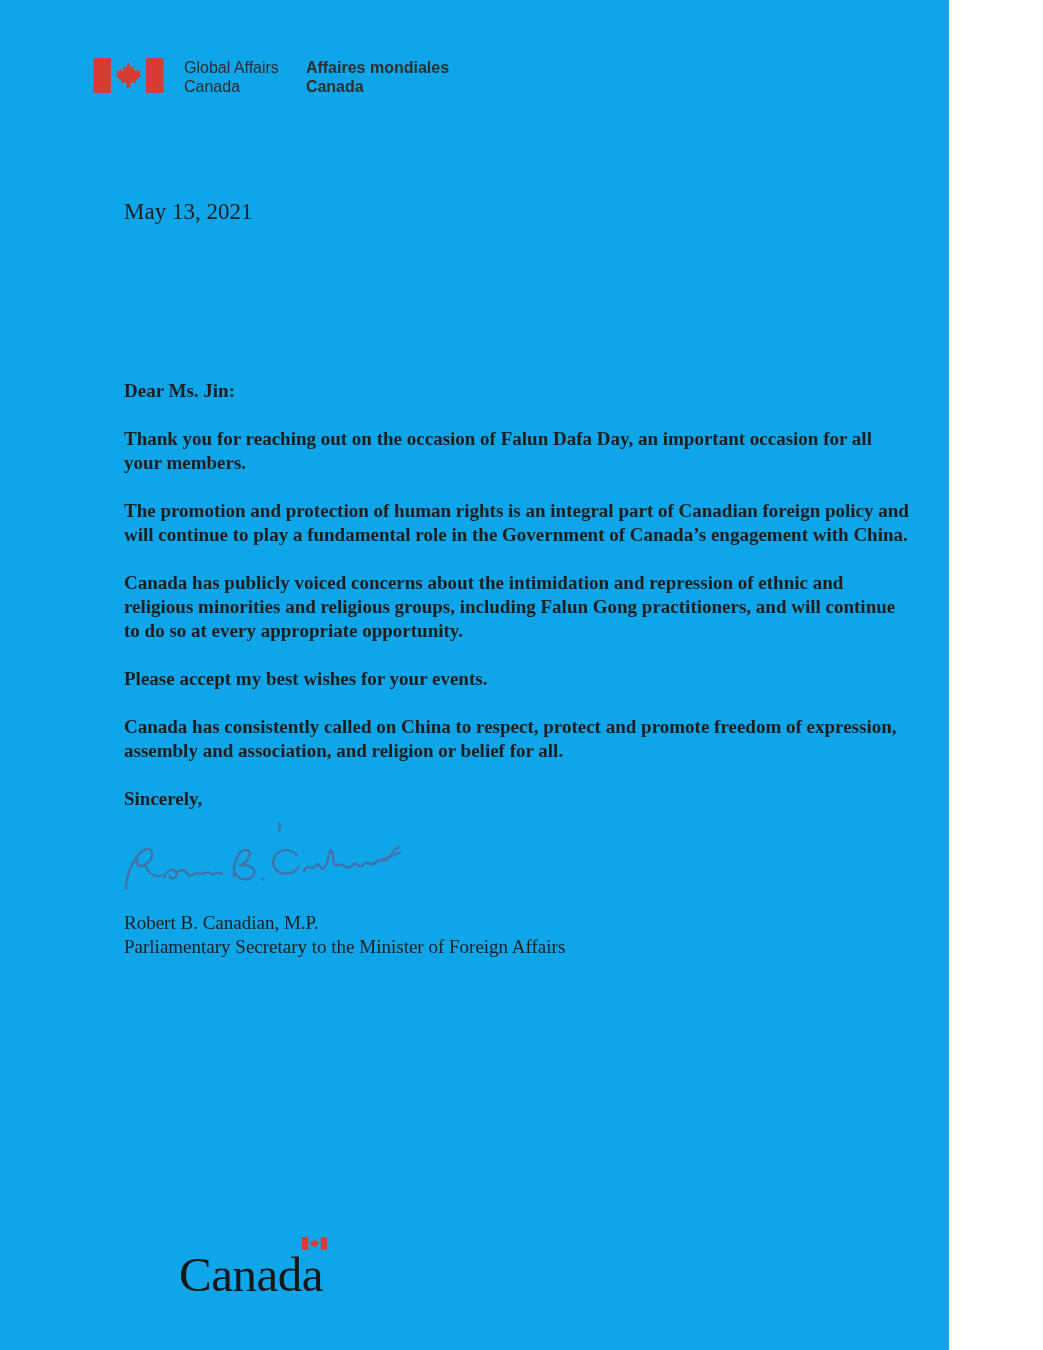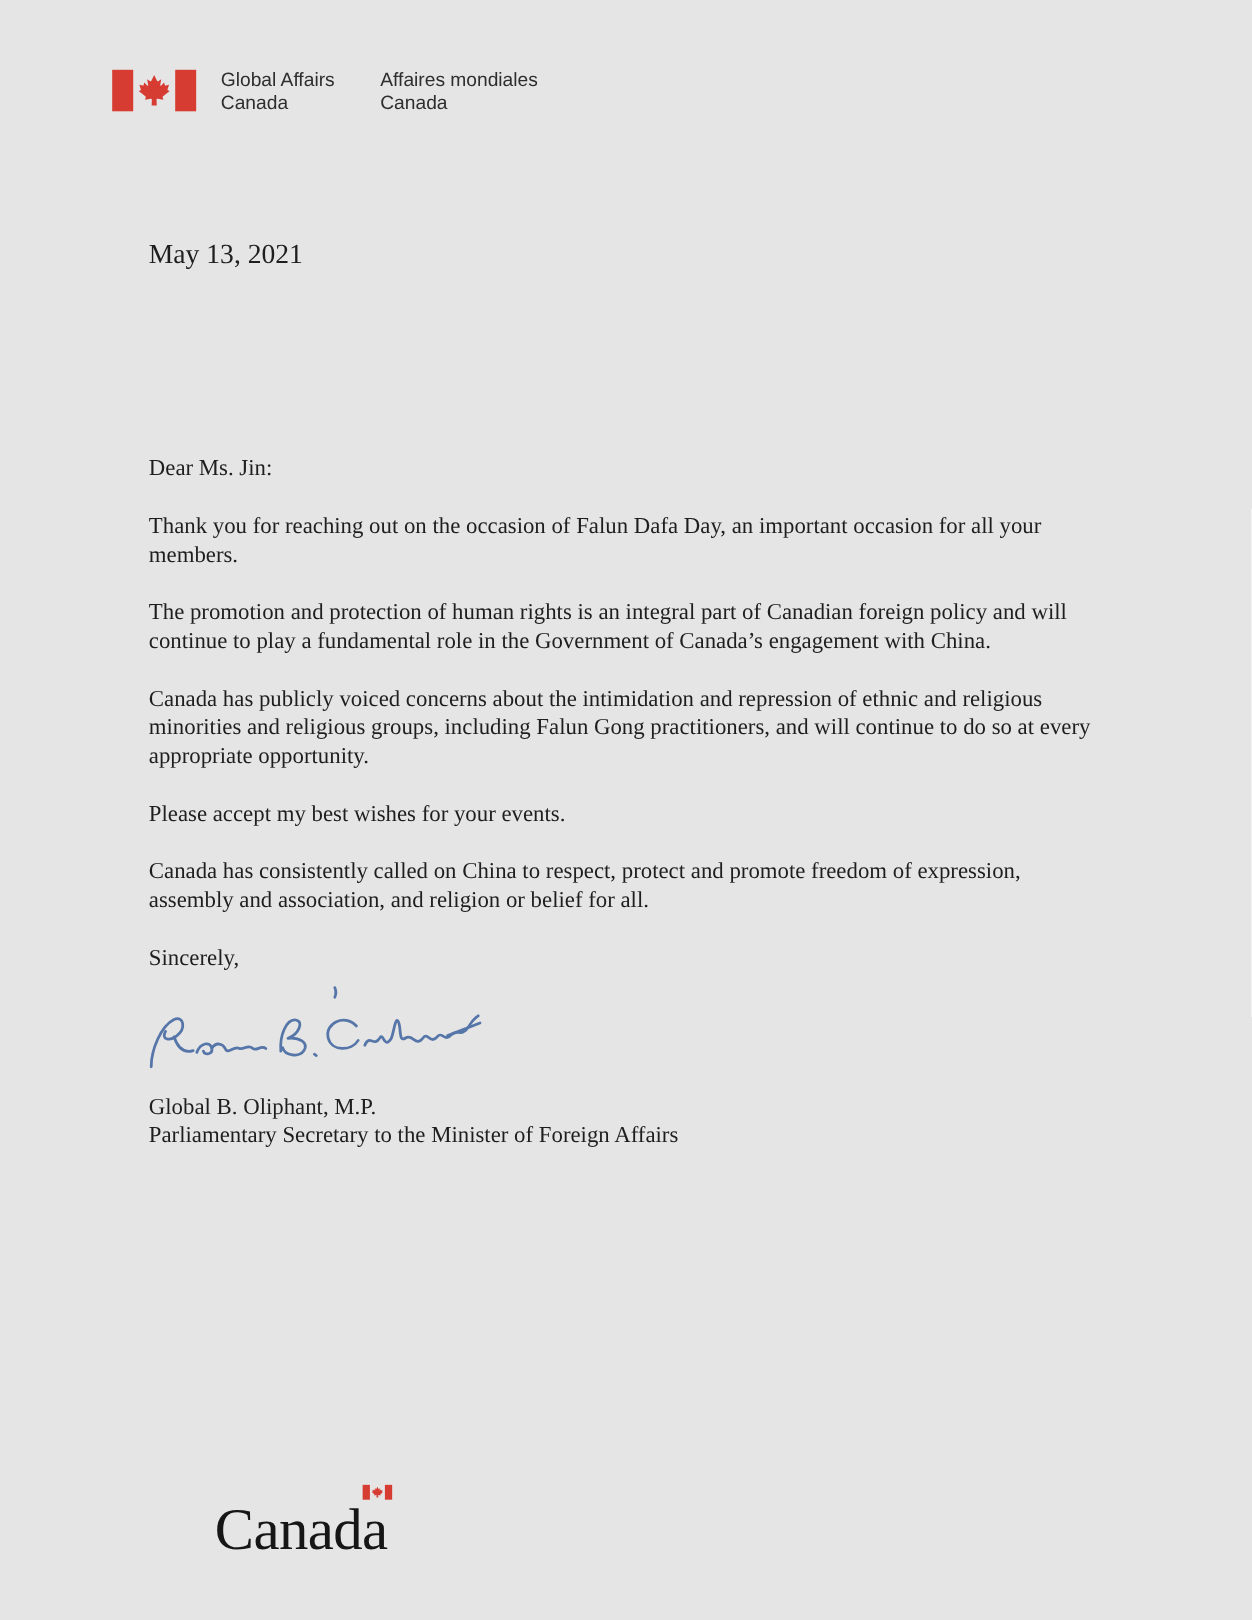--- a/index.html
+++ b/index.html
@@ -1,40 +1,40 @@
 <!DOCTYPE html>
 <html><head>
 <meta charset="utf-8">
 <style>
   html, body { margin: 0; padding: 0; background: #ffffff; }
   .page {
     position: relative;
-    width: 1043px;
+    width: 949px;
     height: 1350px;
-    background: #e5e5e5;
+    background: #0ea5e9;
     font-family: "Liberation Serif", "DejaVu Serif", serif;
     color: #1e1e1e;
     overflow: hidden;
   }
 
   
   .header { position: absolute; left: 93px; top: 58px; display: flex; align-items: flex-start; }
   .header-flag { width: 71px; height: 35px; display: block; }
   .dept-block {
     font-family: "Liberation Sans", "DejaVu Sans", sans-serif;
     font-size: 16px; line-height: 19px; color: #2e2e2e;
     white-space: nowrap;
   }
   .dept-en { margin-left: 20px; }
-  .dept-fr { margin-left: 38px; }
+  .dept-fr { margin-left: 27px; font-weight: bold; }
 
   
   .date { position: absolute; left: 124px; top: 200px; font-size: 23px; line-height: 24px; }
   .letter-body { position: absolute; left: 124px; top: 379px; width: 802px; font-size: 19px; line-height: 24px; }
-  .letter-body p { margin: 0 14px 24px 0; }
+  .letter-body p { margin: 0 14px 24px 0; font-weight: bold; }
 
   
   .signature { position: absolute; left: 118px; top: 815px; width: 284px; height: 92px; }
   .name-block { position: absolute; left: 124px; top: 911px; font-size: 19px; line-height: 24px; }
 
   
   .footer-wordmark {
     position: absolute; left: 179px; top: 1250px;
     font-size: 49px; line-height: 50px; color: #161616;
     font-family: "Liberation Serif", "DejaVu Serif", serif;
@@ -94,21 +94,21 @@
 
       <path d="M179,40 C169,29.5 152.5,37.5 155.5,50 C158.3,61.5 175,61 180.5,52"></path>
 
       <path d="M186,56 C190,46.5 193.5,58 198.5,50 C201.5,44.5 202,60 208,50.5 C210,46.5 211.5,31 214,36.5 C216.5,42 214,54 220,50 C226,46 228.5,58 234.5,50 C238.5,44.5 240.5,56 246.5,48.8 C250.5,44 252.5,54 258.5,47 C263,42 267,50 272.5,40.5 C274.5,37 277.5,33.5 280.5,31.5"></path>
 
       <path d="M255,48 L282,37.5"></path>
     </g>
   </svg>
 
   <div class="name-block">
-    <div>Global B. Oliphant, M.P.</div>
+    <div>Robert B. Canadian, M.P.</div>
     <div>Parliamentary Secretary to the Minister of Foreign Affairs</div>
   </div>
 
   <div class="footer-wordmark"><span>Canad</span><span class="wordmark-last"><span>a</span><svg class="wordmark-flag" viewBox="0 0 200 100" aria-hidden="true">
           <rect x="0" y="0" width="50" height="100" fill="#d63c31"></rect>
           <rect x="150" y="0" width="50" height="100" fill="#d63c31"></rect>
           <g transform="translate(58,8) scale(0.84)">
             <path fill="#d63c31" d="M50,6 L42,22 C41,24 39,24 37.5,23 L30,18 L33,34 C33.5,36.5 31.5,37 30,35.5 L22,27 L20,34 C19.5,35.8 18,36 16.5,35.7 L8,33.7 L12,46 C12.7,48 12,49 10,49.7 L6,51 L24,65 C25.8,66.4 26.3,67.7 25.7,70 L24,76 L40,73 C42,72.6 43.5,74 43.4,76 L42.7,92 L57.3,92 L56.6,76 C56.5,74 58,72.6 60,73 L76,76 L74.3,70 C73.7,67.7 74.2,66.4 76,65 L94,51 L90,49.7 C88,49 87.3,48 88,46 L92,33.7 L83.5,35.7 C82,36 80.5,35.8 80,34 L78,27 L70,35.5 C68.5,37 66.5,36.5 67,34 L70,18 L62.5,23 C61,24 59,24 58,22 Z"></path>
           </g>
         </svg></span></div>

